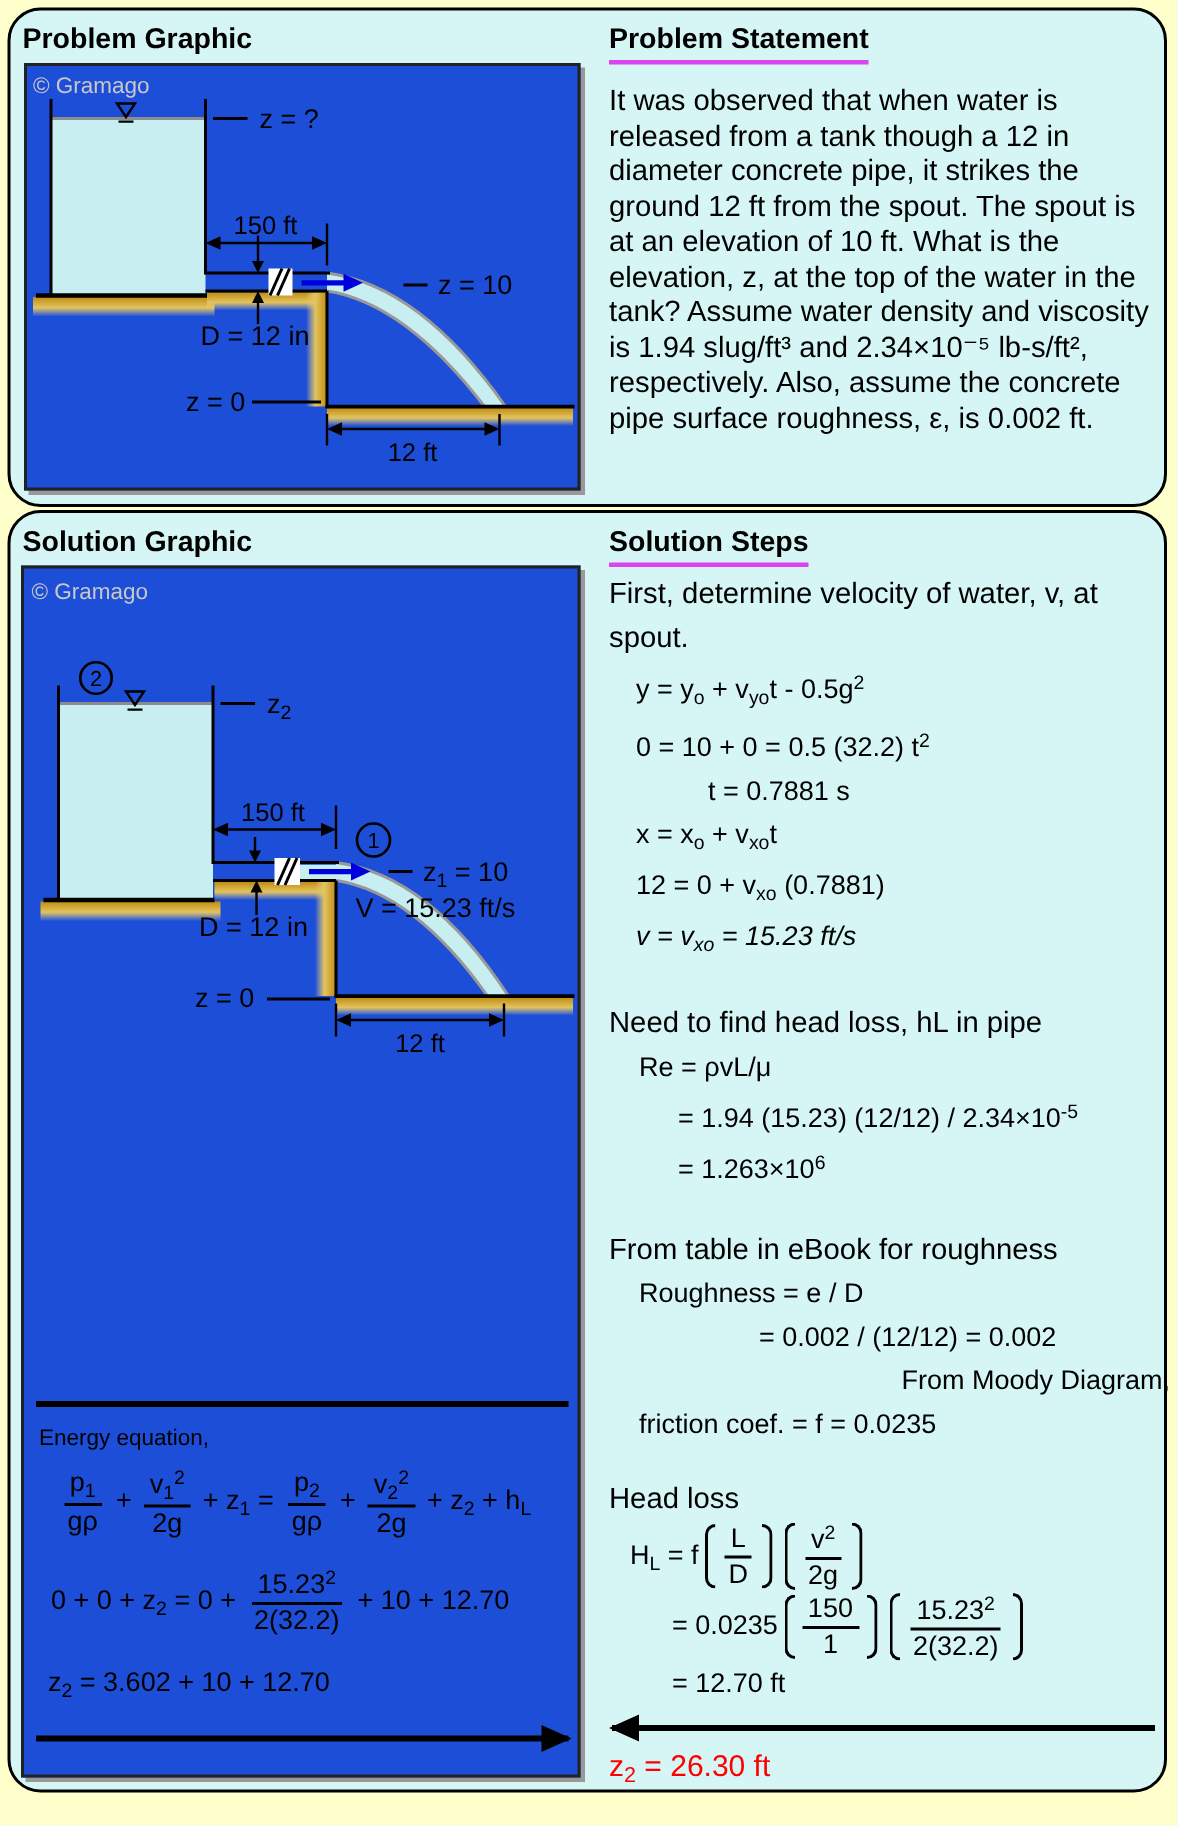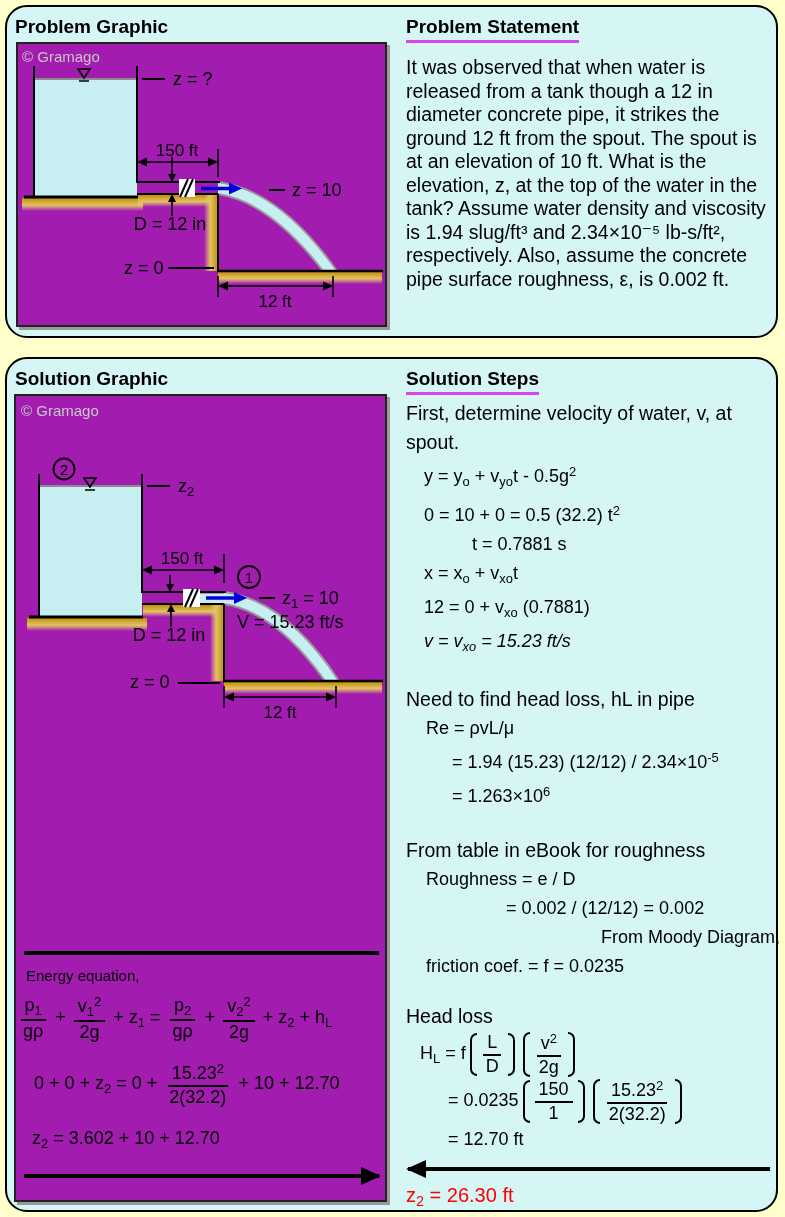--- a/index.html
+++ b/index.html
@@ -6,45 +6,45 @@
     --page-bg:#FFFFCC; --panel-bg:#D6F5F5; --water:#C7EFF2; --flow-blue:#0000DD;
     --result-red:#FF0000; --watermark-gray:#C8C8C8; --jet-edge:#999999; --line-black:#000000;
   }
   *{margin:0;padding:0;box-sizing:border-box}
   html,body{background:#fff}
   .page{position:relative;width:785px;height:1217px;background:var(--page-bg);
     font-family:"Liberation Sans","DejaVu Sans",sans-serif;color:#000;overflow:hidden}
   .panel{position:absolute;left:5px;width:773px;background:var(--panel-bg);
     border:2px solid #000;border-radius:22px}
   #problem-panel{top:5px;height:333px}
-  #solution-panel{top:357px;height:855px}
+  #solution-panel{top:340px;height:855px}
   .panel h2{font-size:19px;font-weight:bold;line-height:22px}
   .graphic-title{position:absolute;left:8px;top:9px}
   .col-right{position:absolute;left:399px;top:9px;width:372px}
   .col-right h2.ul{display:inline-block;border-bottom:3px solid #d946ef;padding-bottom:2px}
   .statement{margin-top:13px;font-size:19.5px;line-height:23.5px;width:368px}
-  .gbox{position:absolute;background:#a21caf;border:2px solid #222;box-shadow:3px 3px 0 #999}
+  .gbox{position:absolute;background:#1d4ed8;border:2px solid #222;box-shadow:3px 3px 0 #999}
   #gbox-problem{left:9px;top:35px;width:371px;height:285px}
   #gbox-solution{left:7px;top:35px;width:373px;height:808px;overflow:hidden}
   svg{display:block}
   svg text{font-family:"Liberation Sans","DejaVu Sans",sans-serif}
   .divider{width:355px;height:4px;background:#000;margin:10px 0 0 8px}
   .energy-title{font-size:15px;margin:12px 0 0 10px}
   .eqline{font-size:18px;line-height:29px;min-height:29px;white-space:nowrap}
   .eqline sub{font-size:72%;vertical-align:-4px}
   .eqline sup{font-size:72%;vertical-align:6px}
   .eqline .frac{display:inline-flex;flex-direction:column;align-items:center;
     vertical-align:middle;margin:0 3px;line-height:1.2;text-align:center}
   .eqline .frac .num{border-bottom:2px solid #000;padding:0 4px}
   .eqline .frac .den{padding:0 4px}
   .eqline .brkwrap{display:inline-flex;align-items:stretch;vertical-align:middle;margin:0 1px}
   .eqline .brkl,.eqline .brkr{display:inline-block;width:7px}
   .eqline .brkl{border:2px solid #000;border-right:none;border-radius:9px 0 0 9px;margin:1px 2px 1px 3px}
   .eqline .brkr{border:2px solid #000;border-left:none;border-radius:0 9px 9px 0;margin:1px 3px 1px 2px}
-  .energy-eq1{margin:10px 0 0 0;}
+  .energy-eq1{margin:10px 0 0 0;padding-left:22px}
   .energy-eq2{margin:18px 0 0 0;padding-left:18px}
   .energy-eq3{margin:16px 0 0 0;padding-left:16px}
   .harrow{position:relative;height:4px;background:#000}
   .harrow.left::before{content:"";position:absolute;left:-2px;top:-7px;width:0;height:0;
     border-top:9px solid transparent;border-bottom:9px solid transparent;border-right:20px solid #000}
   .harrow.right::after{content:"";position:absolute;right:-2px;top:-7px;width:0;height:0;
     border-top:9px solid transparent;border-bottom:9px solid transparent;border-left:20px solid #000}
   #energy-arrow{width:355px;margin:16px 0 0 8px}
   #steps{position:absolute;left:399px;top:40px;width:374px}
   .step-para{font-size:19.5px;line-height:29px}

